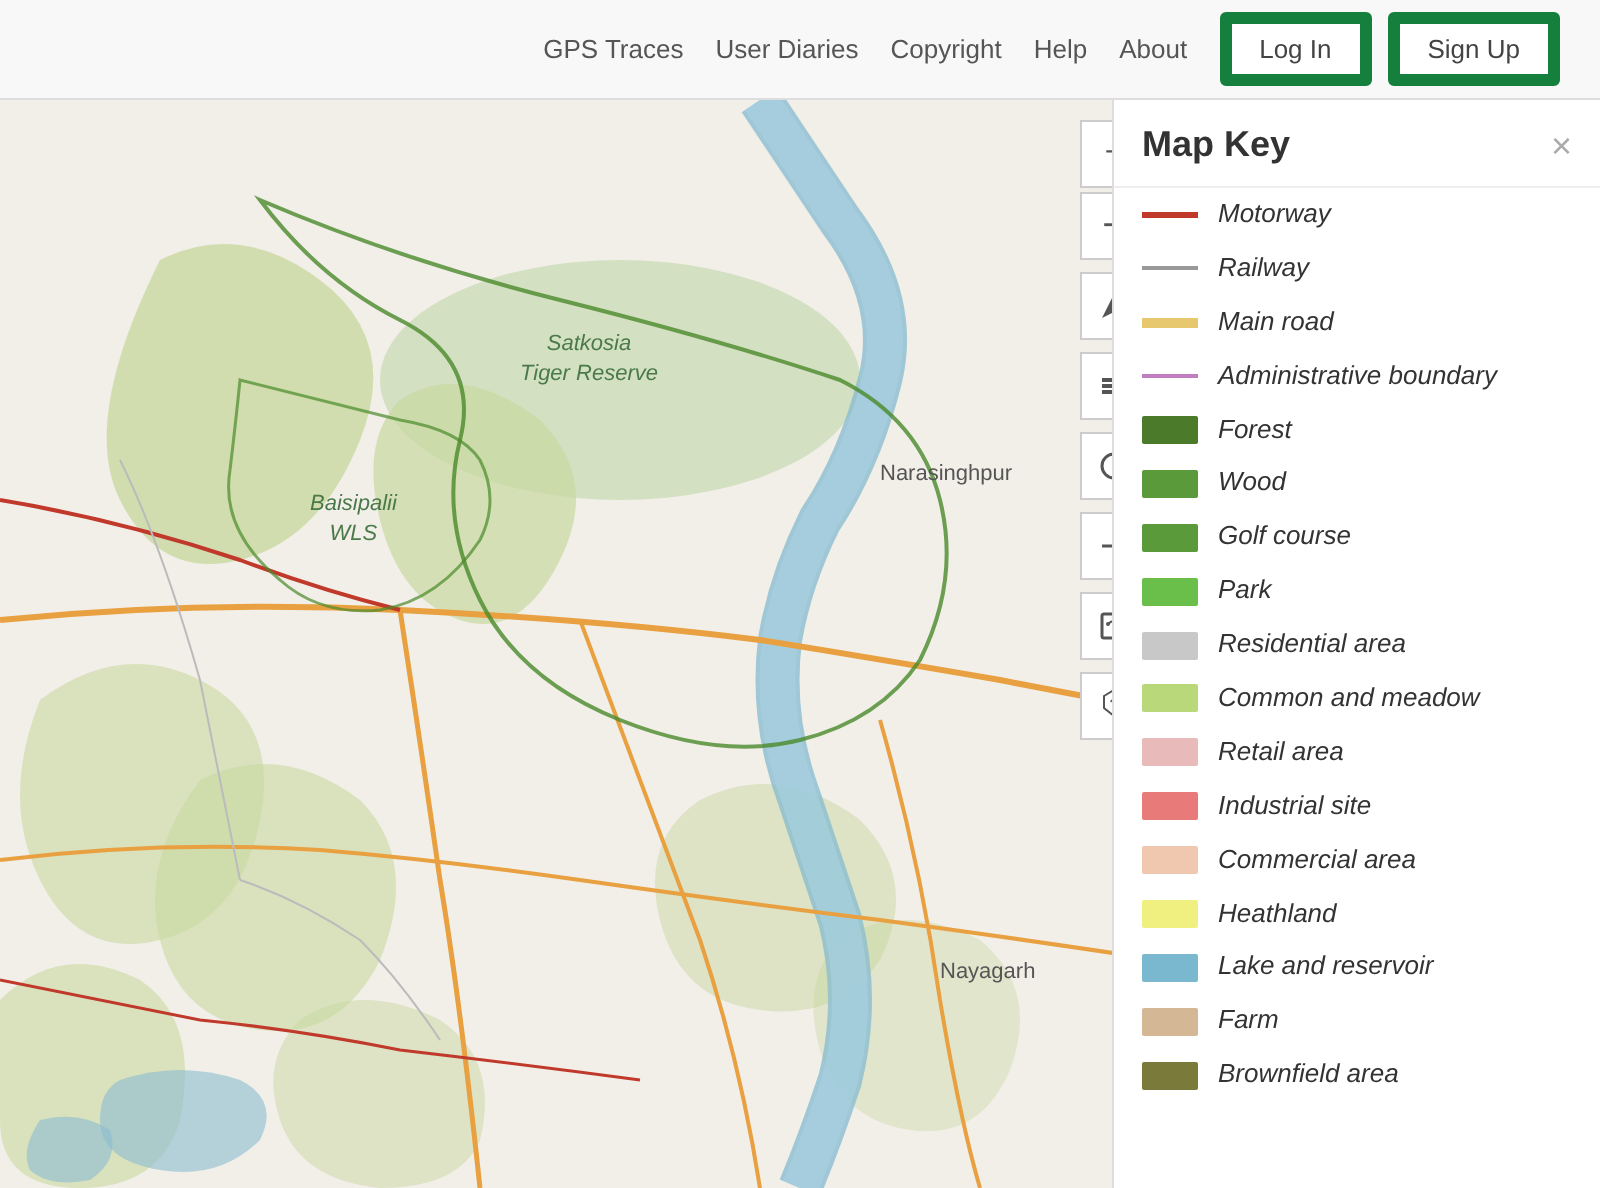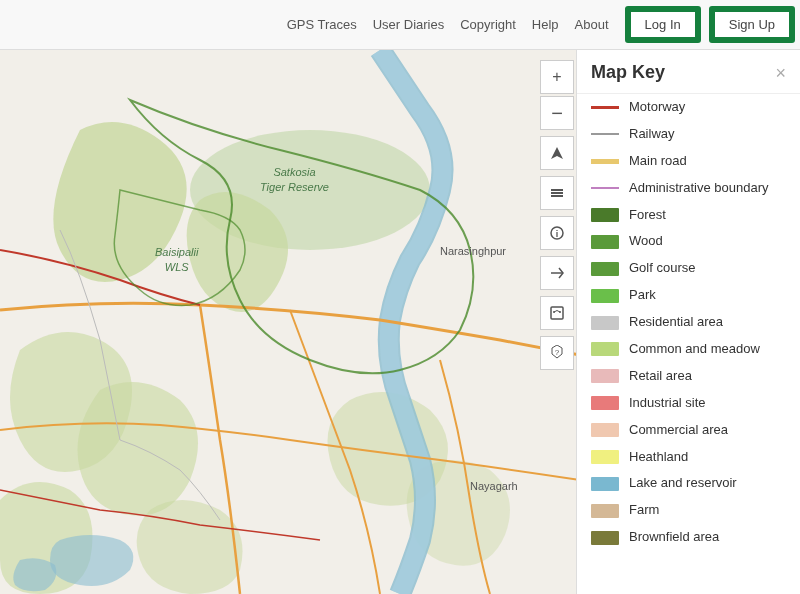--- a/index.html
+++ b/index.html
@@ -6,21 +6,21 @@
     body { width: 800px; height: 594px; overflow: hidden; font-family: Arial, sans-serif; font-size: 13px; background: #fff; }
 
     
     #header {
       height: 50px;
       background: #f8f8f8;
       border-bottom: 1px solid #ddd;
       display: flex;
       align-items: center;
       justify-content: flex-end;
-      padding: 0 5px;
+      padding: 0 20px;
       gap: 16px;
     }
     #header nav { display: flex; gap: 16px; align-items: center; }
     #header nav a {
       color: #555;
       text-decoration: none;
       font-size: 13px;
       cursor: pointer;
     }
     .header-buttons { display: flex; gap: 8px; }
@@ -74,21 +74,21 @@
       font-size: 16px;
       color: #555;
       margin-bottom: 2px;
     }
 
     
     #map-key {
       position: absolute;
       top: 0;
       right: 0;
-      width: 224px;
+      width: 244px;
       height: 544px;
       background: #fff;
       border-left: 1px solid #ddd;
       overflow-y: auto;
       z-index: 20;
     }
     #map-key-header {
       display: flex;
       align-items: center;
       justify-content: space-between;
@@ -122,20 +122,21 @@
     
     .key-line {
       width: 28px;
       height: 4px;
       flex-shrink: 0;
     }
     .key-label {
       font-size: 13px;
       color: #333;
       line-height: 1.3;
+      font-style: italic;
     }
 
     
     #map-svg {
       position: absolute;
       top: 0; left: 0;
       width: 580px;
       height: 544px;
     }
 
@@ -200,21 +201,21 @@
 
       <path d="M60,180 Q80,220 100,290 Q110,340 120,390" stroke="#bbb" stroke-width="1" fill="none"></path>
       <path d="M120,390 Q150,400 180,420 Q200,440 220,470" stroke="#bbb" stroke-width="1" fill="none"></path>
 
       <path d="M130,50 Q200,80 280,100 Q360,120 420,140 Q460,160 470,200 Q480,240 460,280 Q440,310 400,320 Q360,330 310,310 Q260,290 240,250 Q220,210 230,170 Q240,130 200,110 Q160,90 130,50Z" stroke="#4a8a2a" stroke-width="2" fill="none" opacity="0.8"></path>
       <path d="M120,140 Q160,150 200,160 Q230,165 240,180 Q250,200 240,220 Q220,250 190,255 Q160,258 140,240 Q110,215 115,185 Q118,160 120,140Z" stroke="#4a8a2a" stroke-width="1.5" fill="none" opacity="0.7"></path>
     </svg>
 
     <div class="map-label green" style="top:115px;left:260px;line-height:1.4">Satkosia<br>Tiger Reserve</div>
     <div class="map-label green" style="top:195px;left:155px;line-height:1.4">Baisipalii<br>WLS</div>
-    <div class="map-label" style="top:195px;left:440px">Narasinghpur</div>
+    <div class="map-label" style="top:181px;left:440px">Narasinghpur</div>
     <div class="map-label" style="top:430px;left:470px">Nayagarh</div>
 
   </div>
 
   <div id="map-controls">
     <div class="map-ctrl-btn" title="Zoom in">+</div>
     <div class="map-ctrl-btn" title="Zoom out" style="font-size:20px;margin-bottom:6px;">−</div>
     <div class="map-ctrl-btn" title="Locate me" style="margin-bottom:6px;">
       <svg width="16" height="16" viewBox="0 0 16 16">
           <polygon points="8,2 14,14 8,11 2,14" fill="#555"></polygon>

